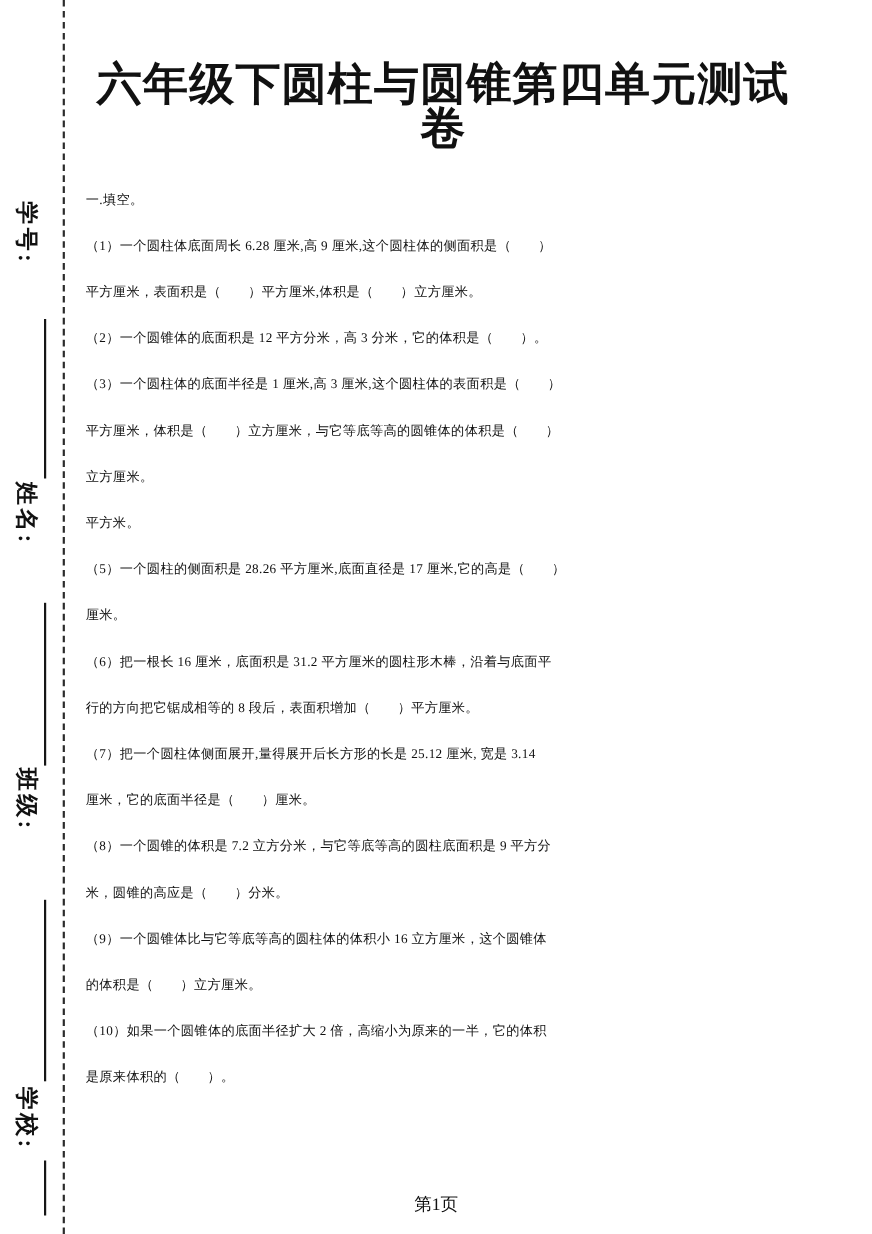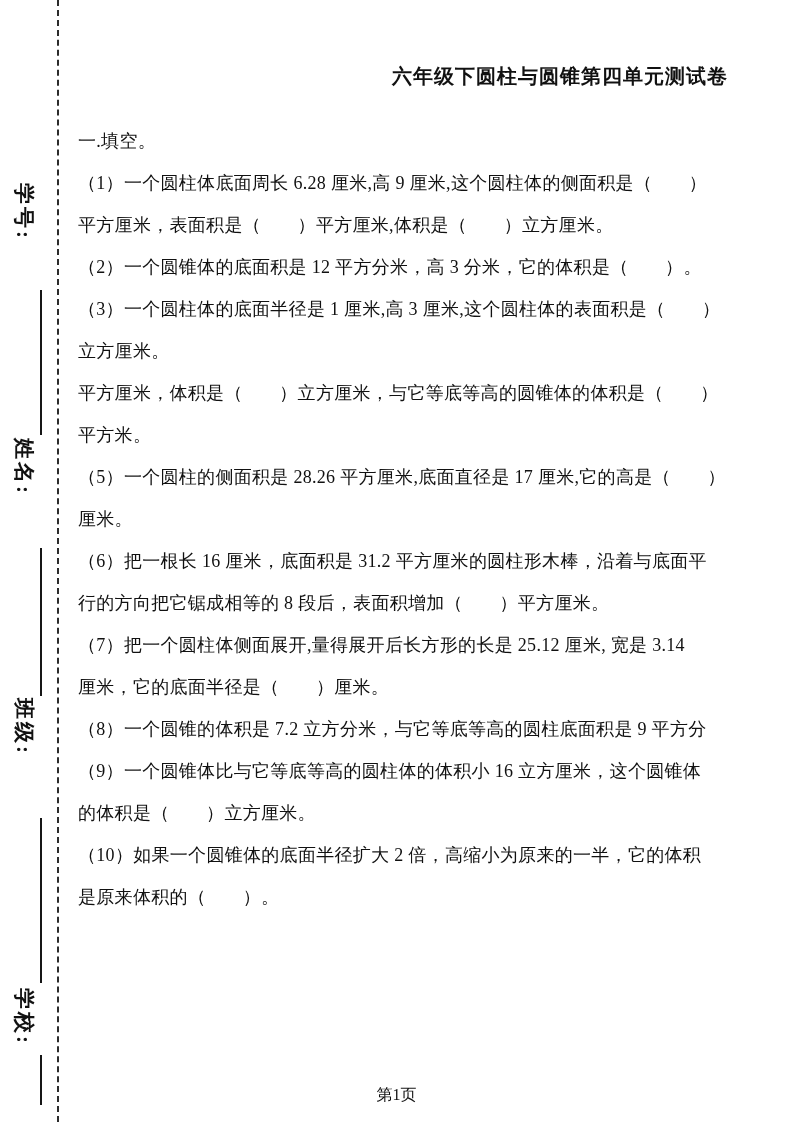--- a/index.html
+++ b/index.html
@@ -42,30 +42,30 @@
     border-left: 2px solid #161616;
   }
   
   .content {
     position: absolute;
     left: 78px;
     top: 56px;
     width: 650px;
   }
   .title {
-    font-size: 20px;
+    font-size: 41px;
     line-height: 40px;
     font-weight: bold;
-    text-align: right;
+    text-align: center;
     letter-spacing: 1px;
     margin-bottom: 24px;
   }
   .section-heading,
   .body-line {
-    font-size: 18px;
+    font-size: 12px;
     line-height: 42px;
     white-space: nowrap;
     letter-spacing: 0.3px;
   }
   .footer {
     position: absolute;
     left: 0;
     right: 0;
     bottom: 16px;
     text-align: center;
@@ -94,30 +94,31 @@
 
   <div class="content">
     <div class="title">六年级下圆柱与圆锥第四单元测试卷</div>
 
     <div class="section-heading">一.填空。</div>
 
     <div class="body-line">（1）一个圆柱体底面周长 6.28 厘米,高 9 厘米,这个圆柱体的侧面积是（　　）</div>
     <div class="body-line">平方厘米，表面积是（　　）平方厘米,体积是（　　）立方厘米。</div>
     <div class="body-line">（2）一个圆锥体的底面积是 12 平方分米，高 3 分米，它的体积是（　　）。</div>
     <div class="body-line">（3）一个圆柱体的底面半径是 1 厘米,高 3 厘米,这个圆柱体的表面积是（　　）</div>
+    <div class="body-line">平方厘米，体积是（　　）立方厘米，与它等底等高的圆锥体的体积是（　　）</div>
     <div class="body-line">立方厘米。</div>
-    <div class="body-line">平方厘米，体积是（　　）立方厘米，与它等底等高的圆锥体的体积是（　　）</div>
     <div class="body-line">平方米。</div>
     <div class="body-line">（5）一个圆柱的侧面积是 28.26 平方厘米,底面直径是 17 厘米,它的高是（　　）</div>
     <div class="body-line">厘米。</div>
     <div class="body-line">（6）把一根长 16 厘米，底面积是 31.2 平方厘米的圆柱形木棒，沿着与底面平</div>
     <div class="body-line">行的方向把它锯成相等的 8 段后，表面积增加（　　）平方厘米。</div>
     <div class="body-line">（7）把一个圆柱体侧面展开,量得展开后长方形的长是 25.12 厘米, 宽是 3.14</div>
     <div class="body-line">厘米，它的底面半径是（　　）厘米。</div>
     <div class="body-line">（8）一个圆锥的体积是 7.2 立方分米，与它等底等高的圆柱底面积是 9 平方分</div>
+    <div class="body-line">米，圆锥的高应是（　　）分米。</div>
     <div class="body-line">（9）一个圆锥体比与它等底等高的圆柱体的体积小 16 立方厘米，这个圆锥体</div>
     <div class="body-line">的体积是（　　）立方厘米。</div>
     <div class="body-line">（10）如果一个圆锥体的底面半径扩大 2 倍，高缩小为原来的一半，它的体积</div>
     <div class="body-line">是原来体积的（　　）。</div>
   </div>
 
   <div class="footer">第1页</div>
 
 </div>
 

